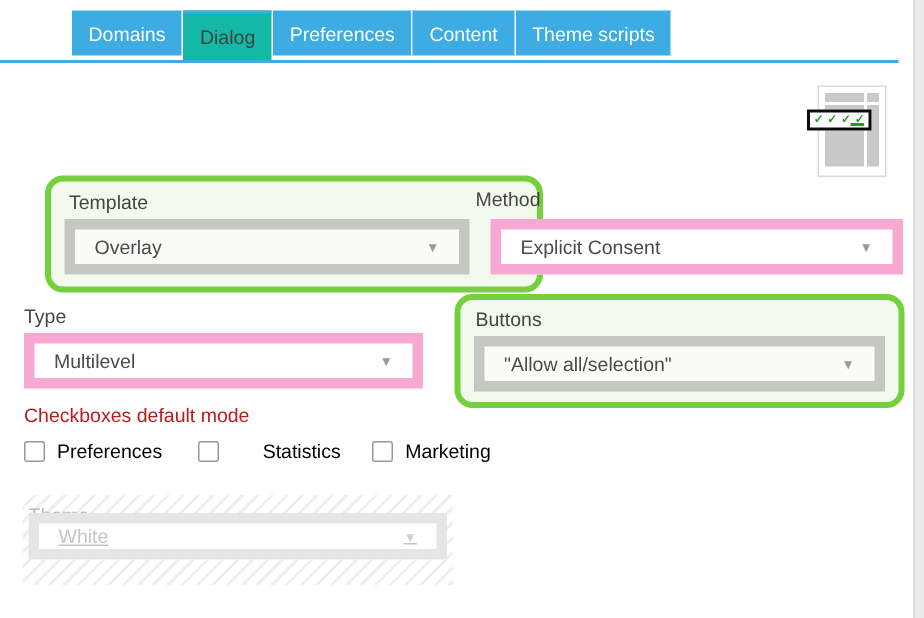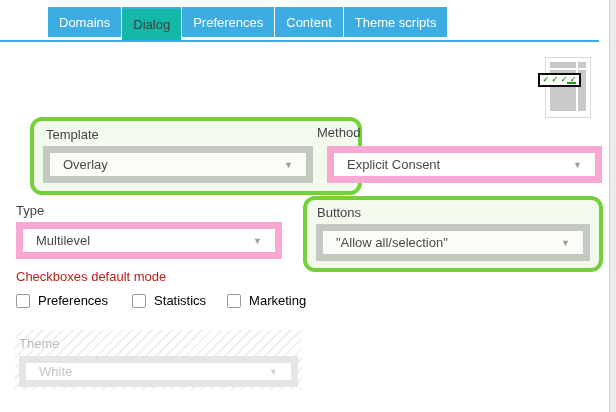--- a/index.html
+++ b/index.html
@@ -63,31 +63,31 @@
 
   .hl-template { left:5px; top:117px; width:332px; height:78px;margin-left:25px; }
   .hl-buttons  { left:303px; top:196px; width:300px; height:76px; }
 
   .muted-label { position:absolute; font-size:13px; color:#b91c1c; }
 
   .checkbox-row { position:absolute; left:16px; top:293px; display:flex; align-items:center; }
   .cb-item { display:flex; align-items:center; margin-right:24px; cursor:pointer; }
   .cb-box { width:14px; height:14px; border:1px solid #999; border-radius:2px; background:#fff; }
   .cb-label { margin-left:8px; font-size:13px; color:#000000;text-align:center; }
-  .cb-item.i2 { margin-right:21px; }
+  .cb-item.i2 { margin-right:21px;gap:21px; }
 
   
   .theme-wrap {
     position:absolute; left:15px; top:330px; width:287px; height:60px;
     background:repeating-linear-gradient(135deg,#ffffff 0px,#ffffff 5px,#f0f0f0 5px,#f0f0f0 7px);
   }
   .theme-label { position:absolute; left:4px; top:6px; font-size:13px; color:#bcbcbc; }
   .select.disabled {
-    left:4px; top:26px; width:279px; height:31px;
-    background:#fff; border-color:#e5e5e5; color:#c6c6c6; cursor:default;
+    left:4px; top:12px; width:279px; height:31px;
+    background:#fff; border-color:#e5e5e5; color:#c6c6c6; cursor:default;text-decoration:underline;
   }
   .select.disabled .arrow { color:#d2d2d2; }
 </style>
 </head>
 <body>
 
 <div class="stage">
 
   <div class="tabbar">
     <div class="tab">Domains</div>

